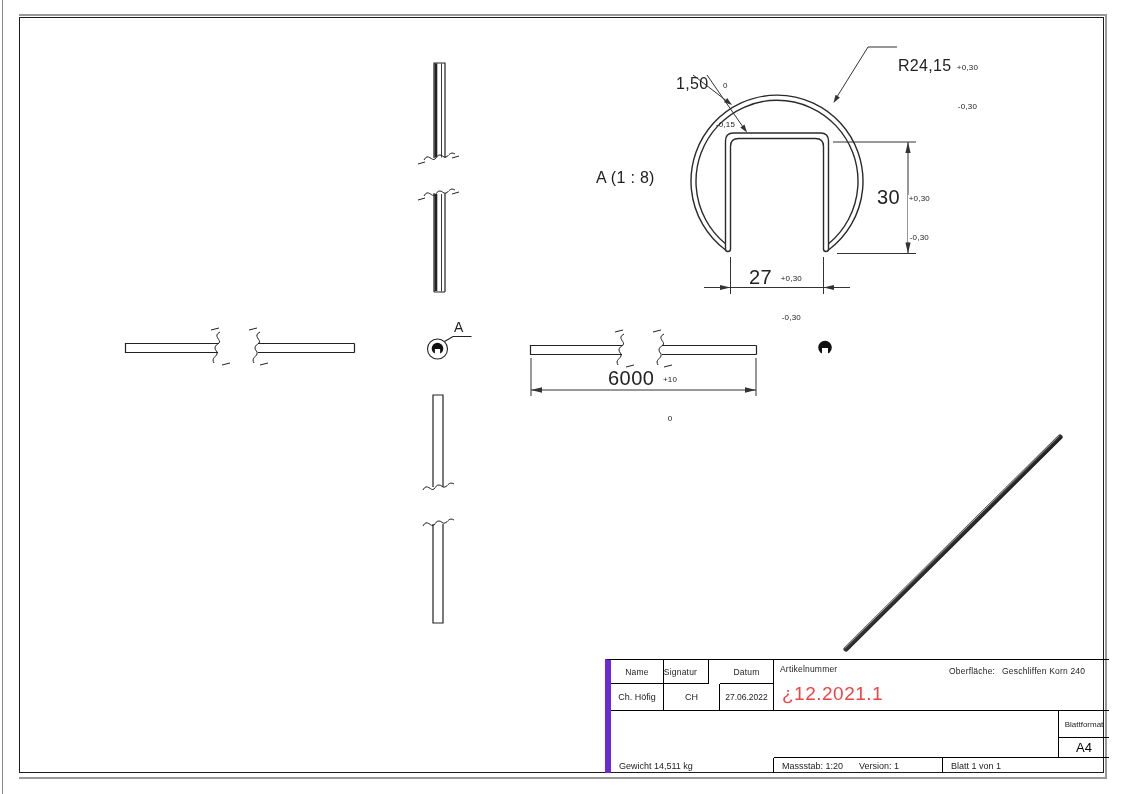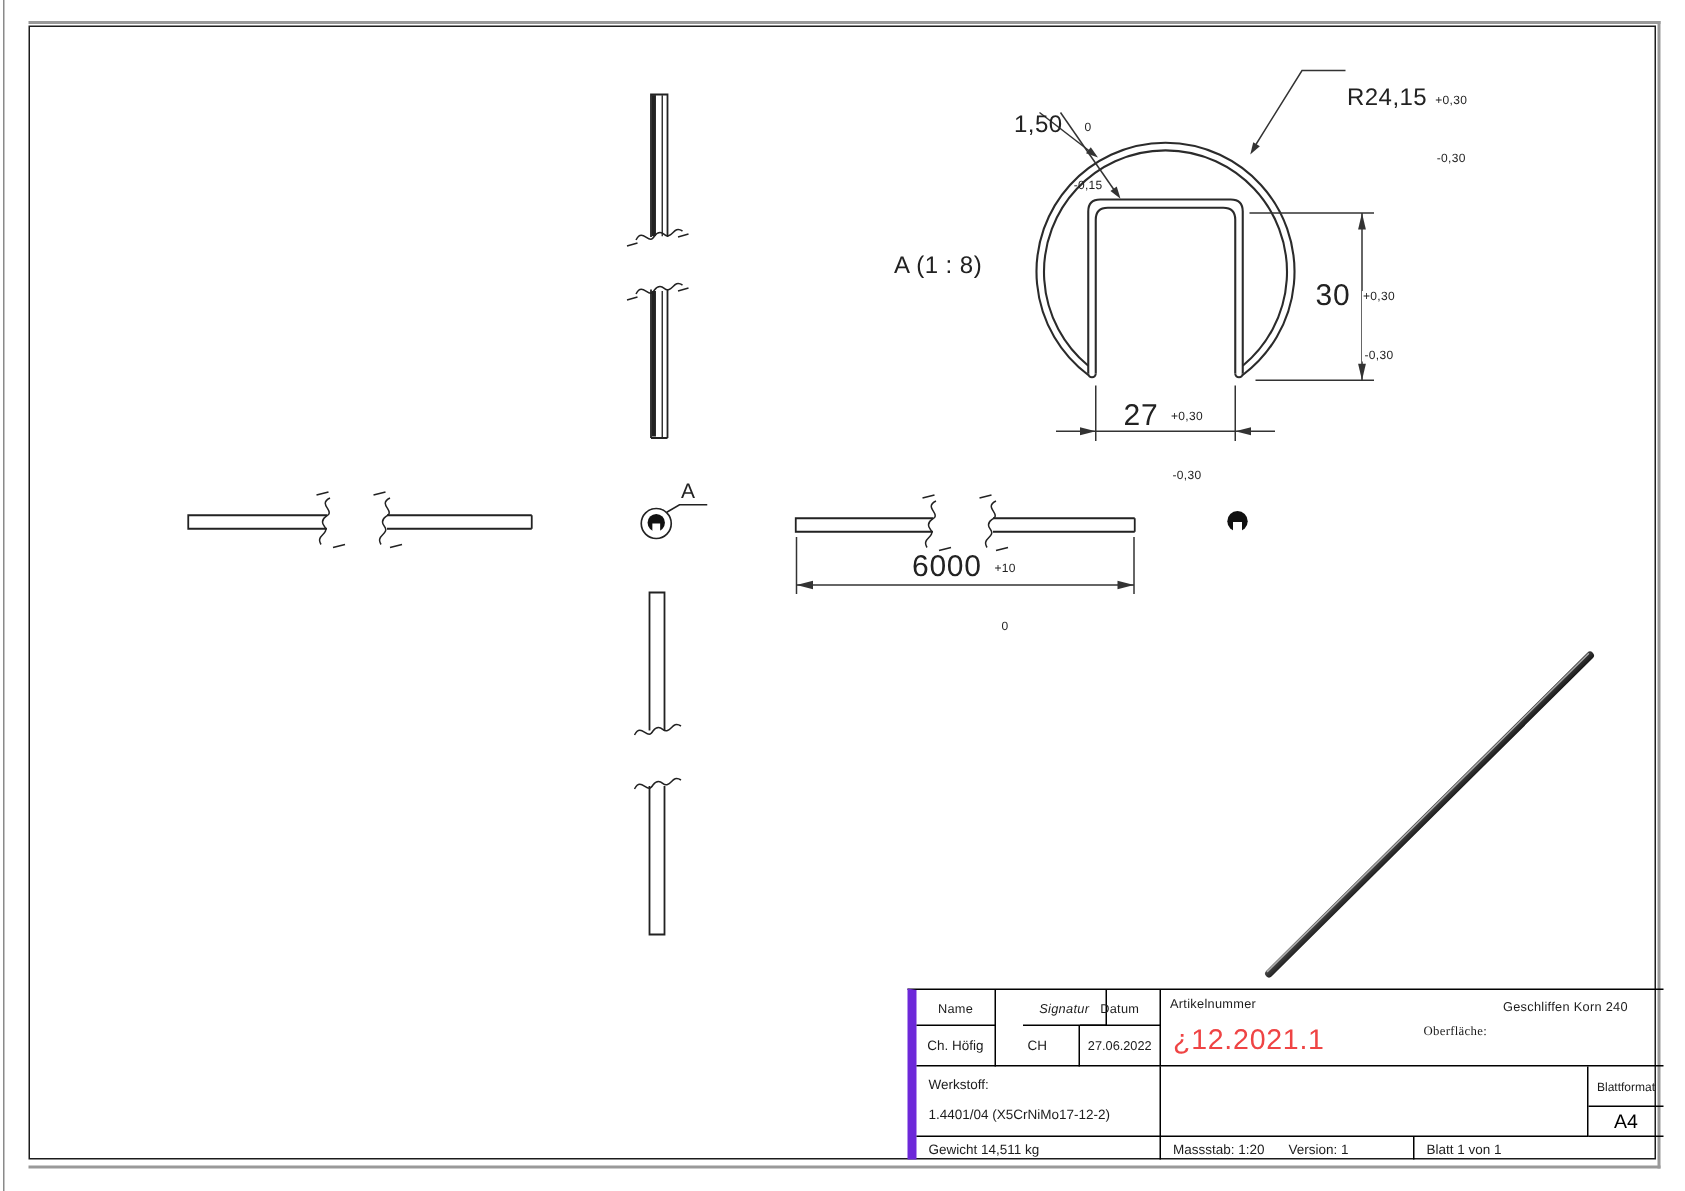--- a/index.html
+++ b/index.html
@@ -192,38 +192,34 @@
       <span>+10</span>
       <span>0</span>
     </span>
   </div>
 
   <div class="abs dimtext" style="left:454px;top:319px;font-size:14px;">A</div>
 
   <div id="titleblock" class="abs">
 
     <div class="cell ctr lbl" style="left:0;top:0;width:53px;height:24px;border-width:0 1px 1px 0;">Name</div>
-    <div class="cell ctr lbl" style="left:71px;top:0;width:56px;height:24px;border-width:0 1px 1px 0;font-style:italic;">Signatur</div>
+    <div class="cell ctr lbl" style="left:42px;top:0;width:56px;height:24px;border-width:0 1px 1px 0;">Signatur</div>
     <div class="cell ctr lbl" style="left:109px;top:0;width:54px;height:24px;border-width:0 1px 1px 0;">Datum</div>
 
     <div class="cell ctr" style="left:0;top:24px;width:53px;height:27px;border-width:0 1px 1px 0;">Ch. Höfig</div>
     <div class="cell ctr" style="left:53px;top:24px;width:56px;height:27px;border-width:0 1px 1px 0;">CH</div>
     <div class="cell ctr" style="left:109px;top:24px;width:54px;height:27px;border-width:0 1px 1px 0;font-size:8.5px;">27.06.2022</div>
 
     <div class="cell" style="left:163px;top:0;width:335px;height:51px;border-width:0 0 1px 0;">
       <span class="abs lbl" style="left:6px;top:4px;">Artikelnummer</span>
       <span class="abs" style="left:8px;top:23px;font-size:19px;letter-spacing:0.5px;color:#ef4444;">¿12.2021.1</span>
-      <span class="abs lbl" style="left:175px;top:22px;font-family:Liberation Serif, serif;">Oberfläche:</span>
+      <span class="abs lbl" style="left:175px;top:6px;">Oberfläche:</span>
       <span class="abs lbl" style="left:228px;top:6px;">Geschliffen Korn 240</span>
     </div>
 
-    <div class="cell" style="left:0;top:51px;width:163px;height:47px;border-width:0 1px 1px 0;">
-      <span class="abs" style="left:8px;top:7px;">Werkstoff:</span>
-      <span class="abs" style="left:8px;top:27px;">1.4401/04 (X5CrNiMo17-12-2)</span>
-    </div>
 
     <div class="cell" style="left:163px;top:51px;width:285px;height:47px;border-width:0 1px 1px 0;"></div>
 
     <div class="cell ctr" style="left:448px;top:51px;width:50px;height:27px;border-width:0 0 1px 0;font-size:8px;">Blattformat</div>
     <div class="cell ctr" style="left:448px;top:78px;width:50px;height:20px;border-width:0 0 1px 0;font-size:13px;color:#000;">A4</div>
 
     <div class="cell vctr" style="left:0;top:98px;width:163px;height:15px;border-width:0 1px 0 0;padding-left:8px;">Gewicht 14,511 kg</div>
     <div class="cell vctr" style="left:163px;top:98px;width:169px;height:15px;border-width:0 1px 0 0;">
       <span style="margin-left:8px;">Massstab: 1:20</span>
       <span style="margin-left:16px;">Version: 1</span>

